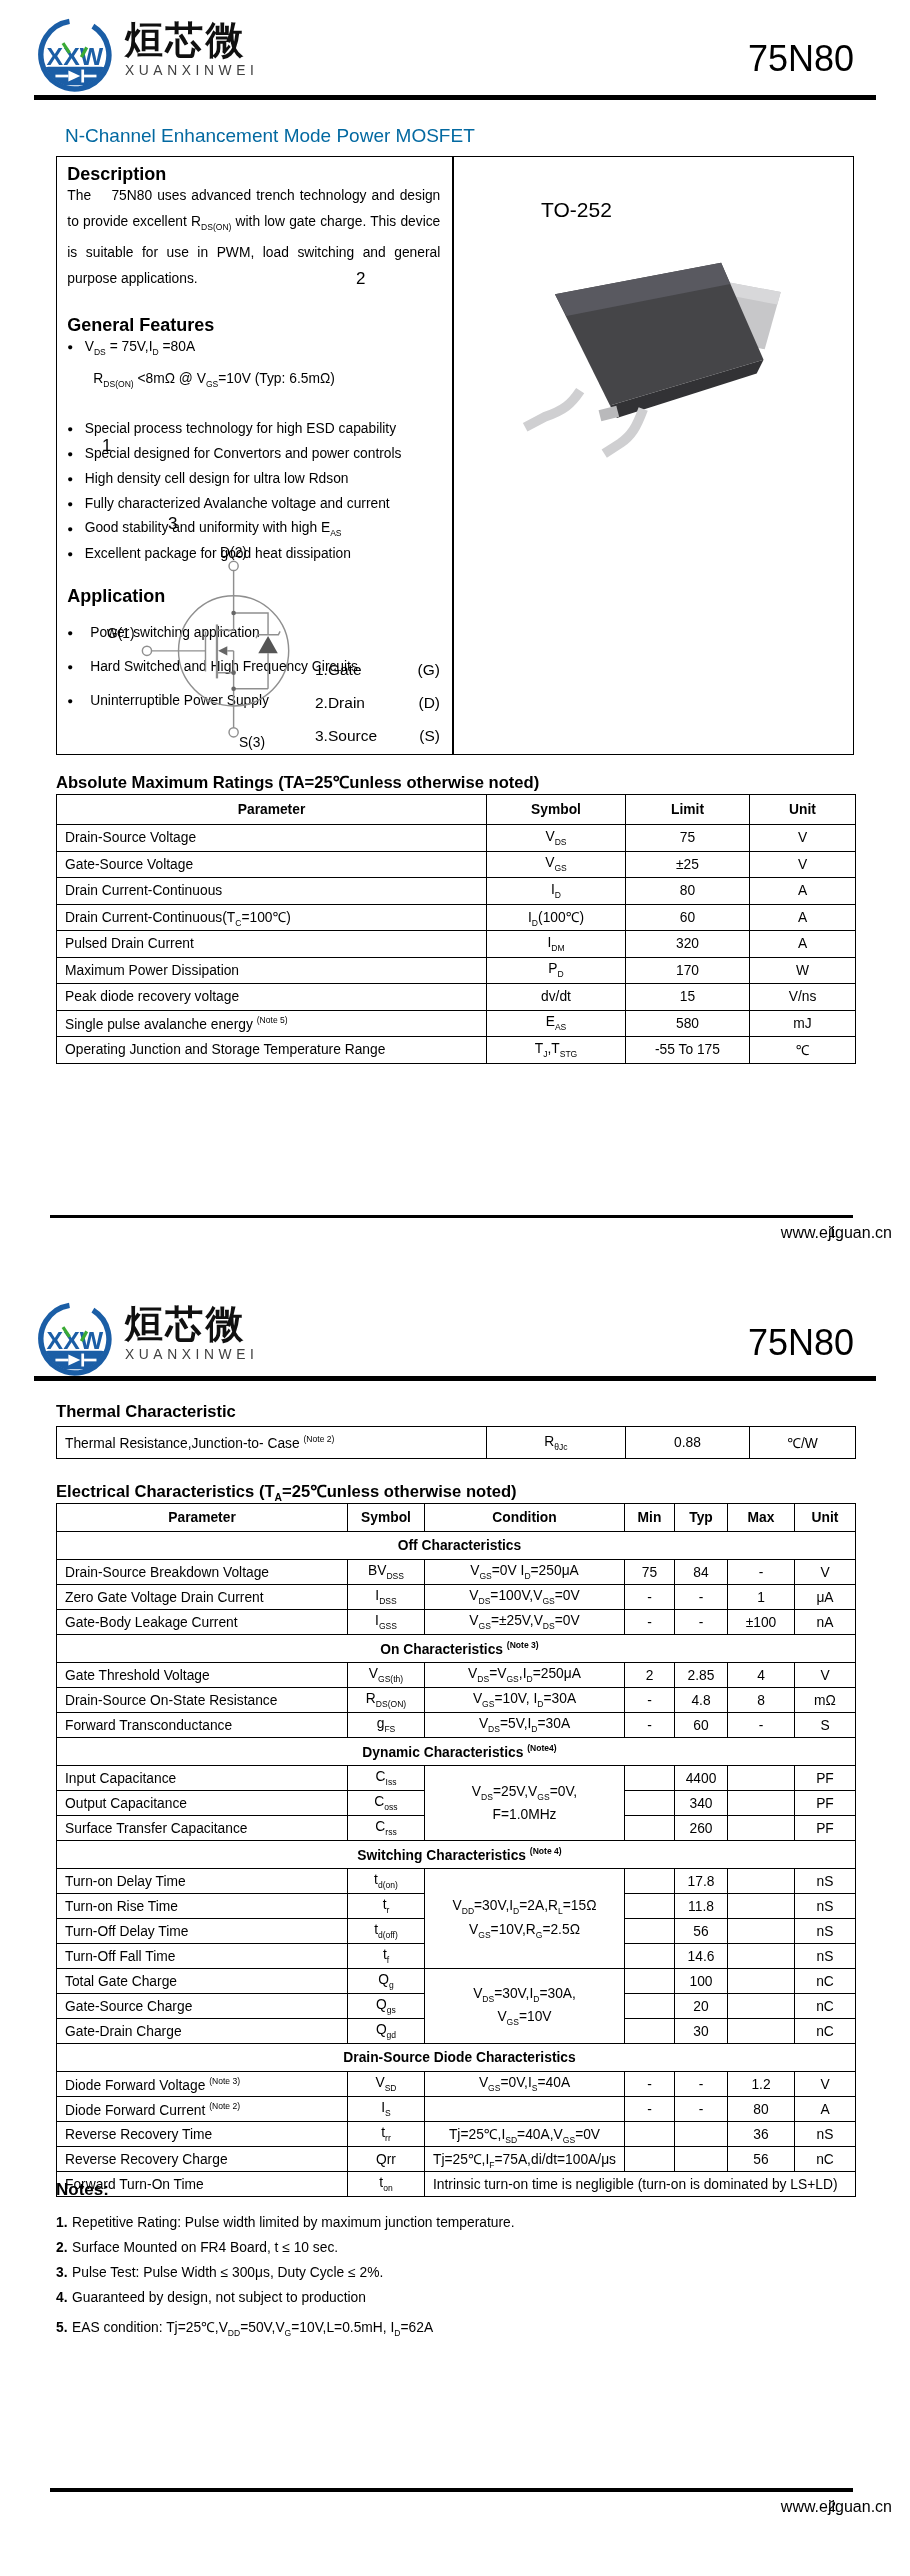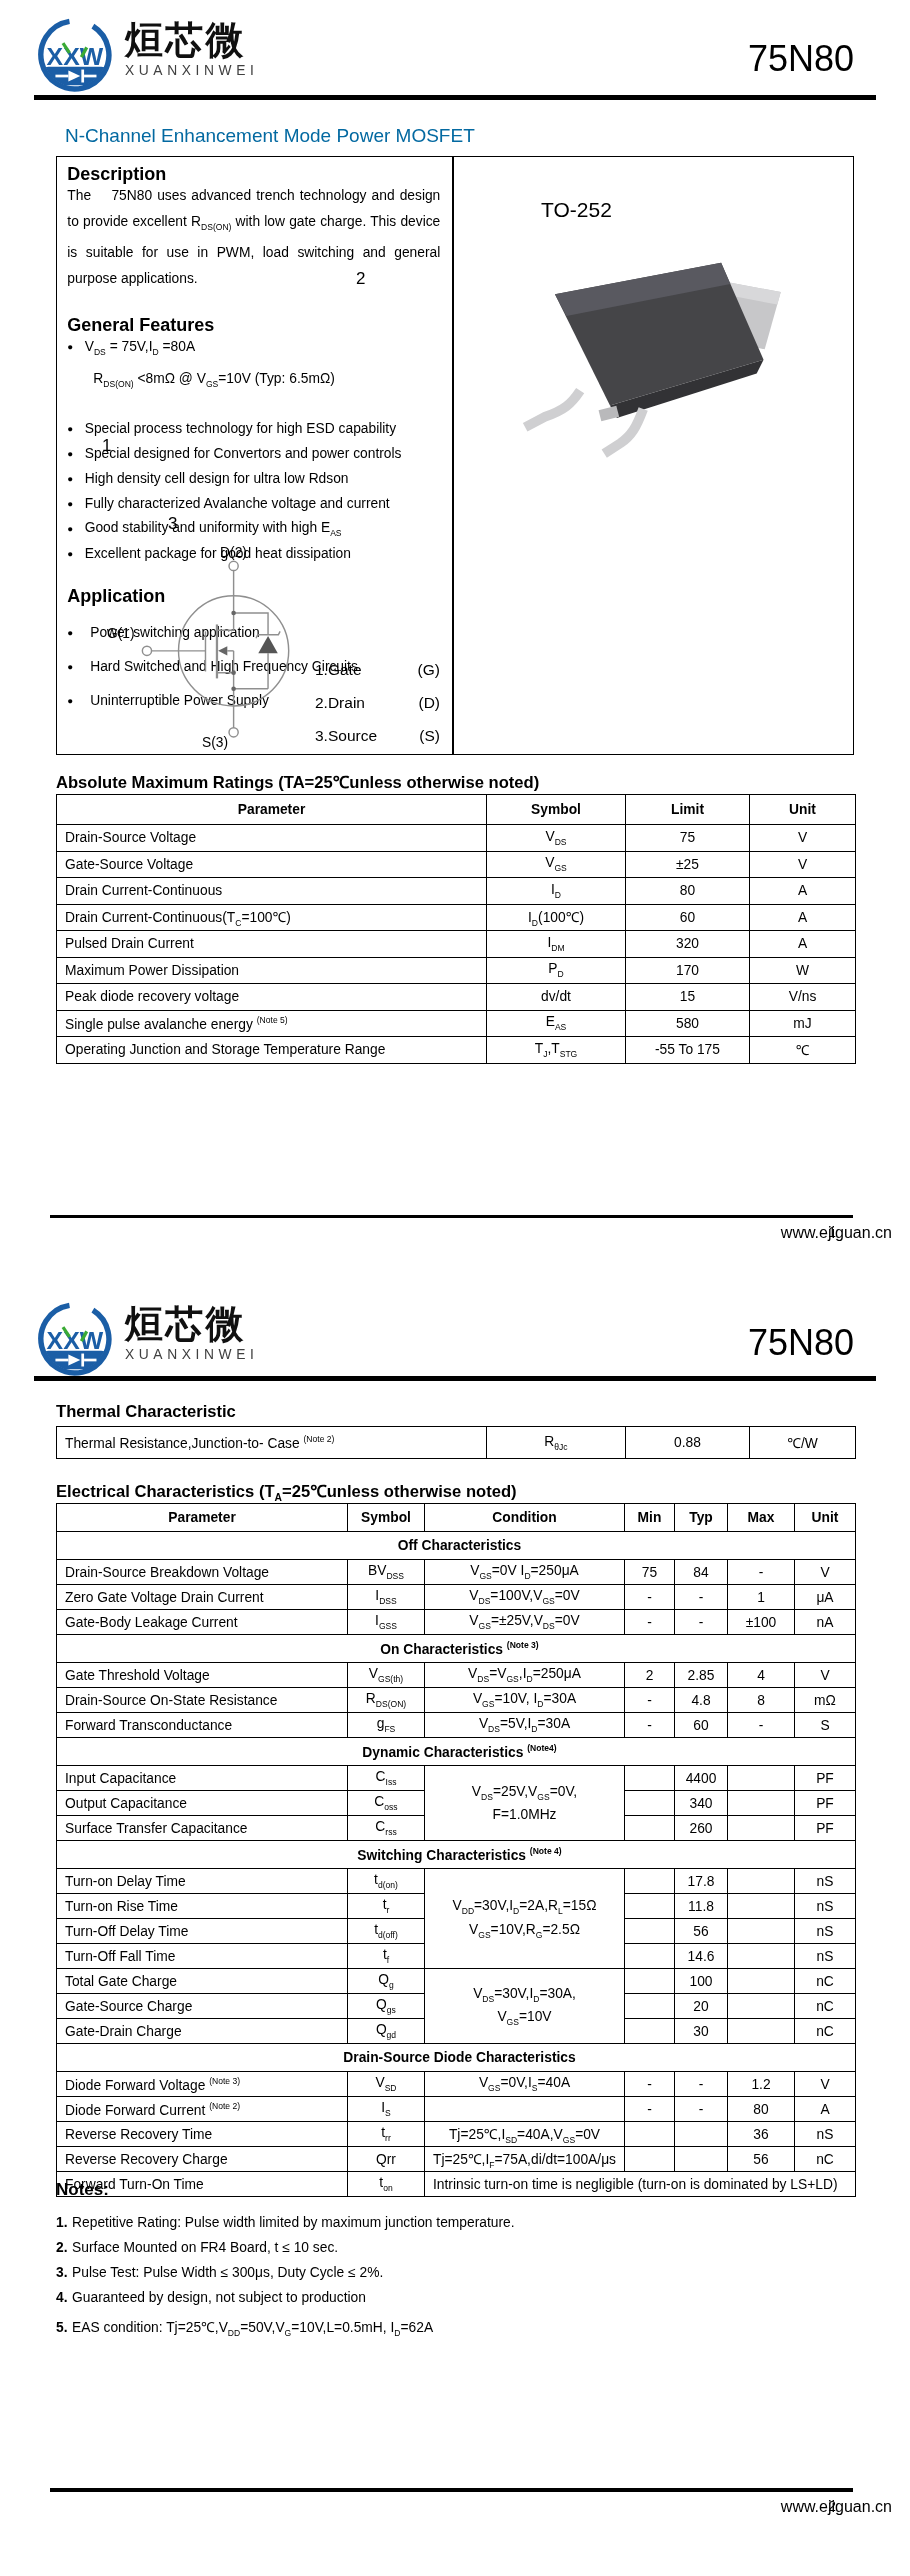--- a/index.html
+++ b/index.html
@@ -179,21 +179,21 @@
         <circle cx="245" cy="314" r="8"></circle>
       </g>
       <polygon points="218,172 234,164 234,180" fill="#666"></polygon>
       <polygon points="305,146 288,176 322,176" fill="#555"></polygon>
       <circle cx="245" cy="106" r="4" fill="#666"></circle>
       <circle cx="245" cy="210" r="4" fill="#666"></circle>
       <circle cx="245" cy="238" r="4" fill="#666"></circle>
     </svg>
     <div class="abs schlab" style="left:145px;top:388px;width:63px;text-align:center;">D(2)</div>
     <div class="abs schlab" style="left:50px;top:469px;">G(1)</div>
-    <div class="abs schlab" style="left:145px;top:578px;width:63px;text-align:left;">S(3)</div>
+    <div class="abs schlab" style="left:145px;top:578px;width:63px;text-align:right;">S(3)</div>
 
     <div class="abs" style="left:258px;top:496px;">
       <div class="legend-line">
           <span>1.Gate</span>
           <span>(G)</span>
         </div>
       <div class="legend-line">
           <span>2.Drain</span>
           <span>(D)</span>
         </div>

